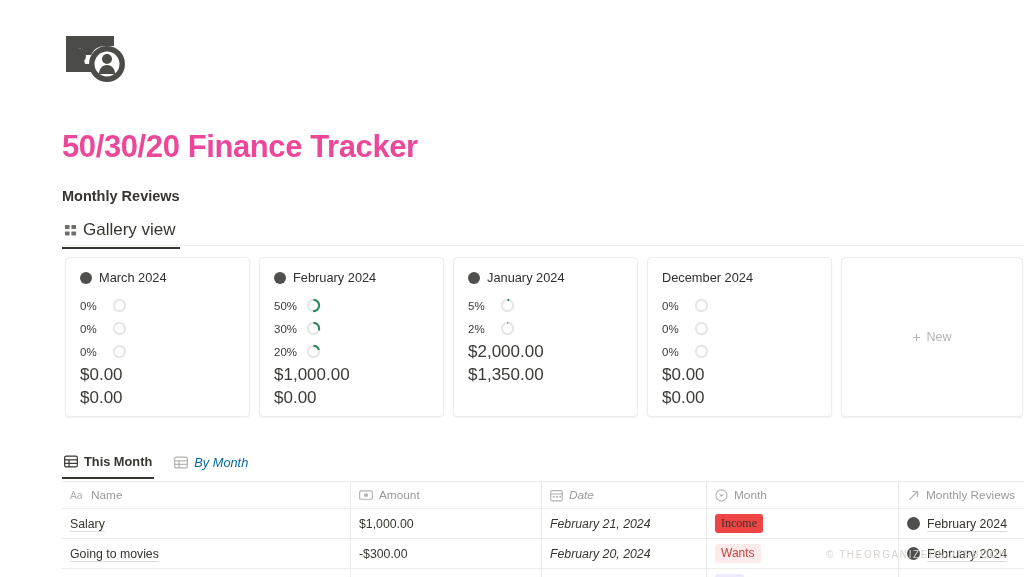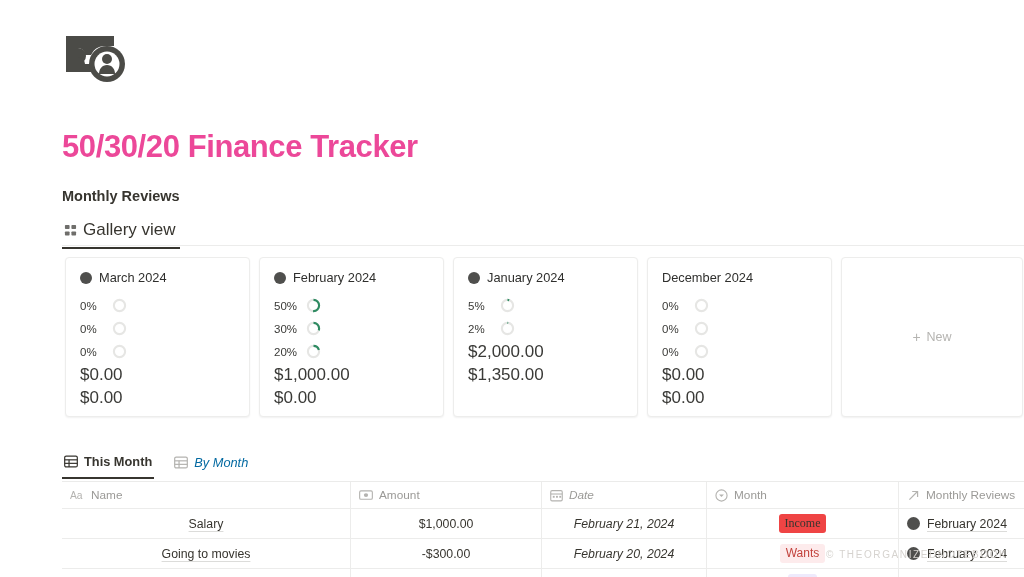--- a/index.html
+++ b/index.html
@@ -196,21 +196,20 @@
   }
   .data-table th {
     height: 26px;
     font-size: 11.8px;
     color: #9b9a97;
   }
   .data-table td {
     height: 29px;
     font-size: 12.3px;
     color: #37352f;
-    text-align: center;
   }
   .th-inner {
     display: flex;
     align-items: center;
     gap: 6px;
   }
   .col-name { width: 272px; }
   .col-amount { width: 174px; }
   .col-date { width: 148px; font-style: italic; }
   .col-type { width: 175px; }

